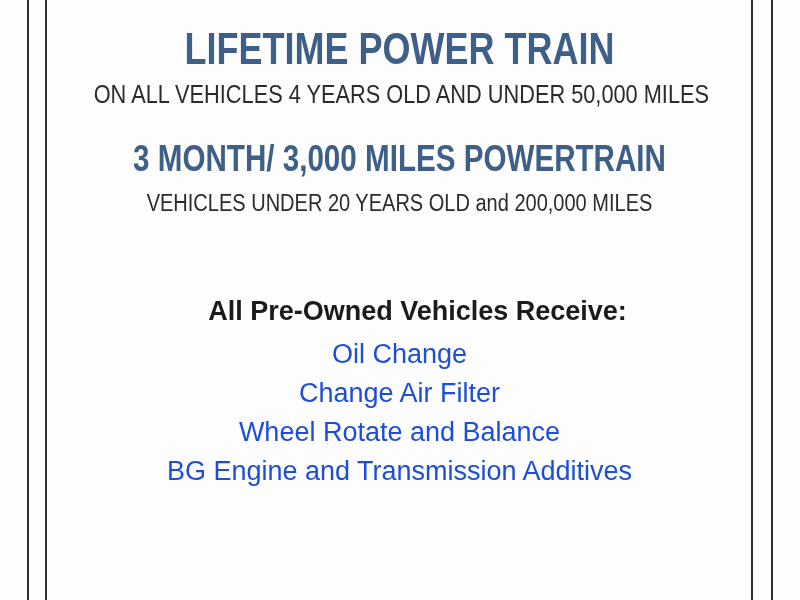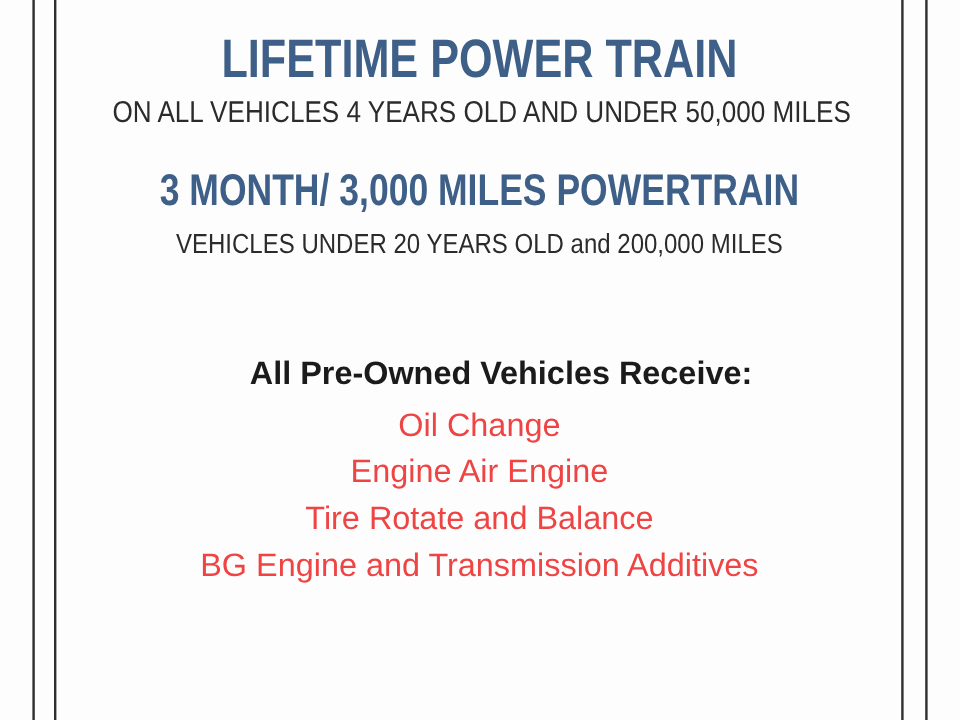--- a/index.html
+++ b/index.html
@@ -108,21 +108,21 @@
   #services-heading {
     color: #1b1b1b;
     font-size: 27px;
     font-weight: bold;
     line-height: 1;
     margin-bottom: 16px;
     white-space: nowrap;
     padding-left: 36px;
   }
   .service-item {
-    color: #ef4444;
+    color: #1d4ed8;
     font-size: 27px;
     font-weight: normal;
     line-height: 1;
     margin-bottom: 12px;
     white-space: nowrap;
   }
 </style>
 </head>
 <body>
 
@@ -140,20 +140,20 @@
     <div id="subtitle-1" class="sub">ON ALL VEHICLES 4 YEARS OLD AND UNDER 50,000 MILES</div>
 
     <div id="heading-2" class="hdg">3 MONTH/ 3,000 MILES POWERTRAIN</div>
 
     <div id="subtitle-2" class="sub">VEHICLES UNDER 20 YEARS OLD and 200,000 MILES</div>
 
     <div id="services">
       <div id="services-heading">All Pre-Owned Vehicles Receive:</div>
       <div id="services-list">
           <div class="service-item">Oil Change</div>
-          <div class="service-item">Engine Air Engine</div>
-          <div class="service-item">Tire Rotate and Balance</div>
+          <div class="service-item">Change Air Filter</div>
+          <div class="service-item">Wheel Rotate and Balance</div>
           <div class="service-item">BG Engine and Transmission Additives</div>
         </div>
     </div>
 
   </div>
 </div>
 
 </body></html>

